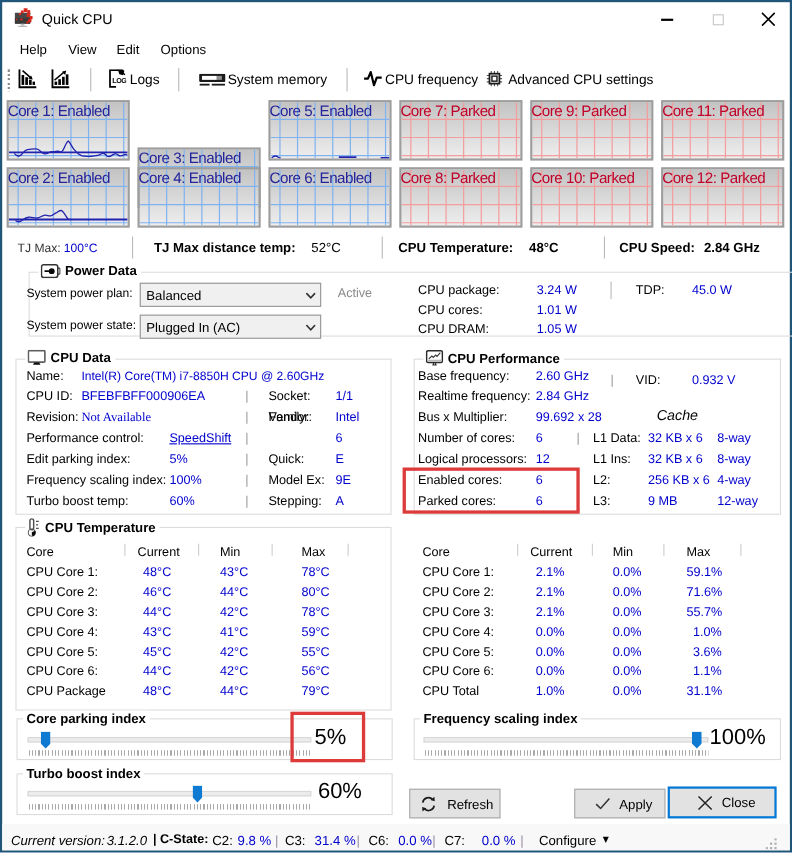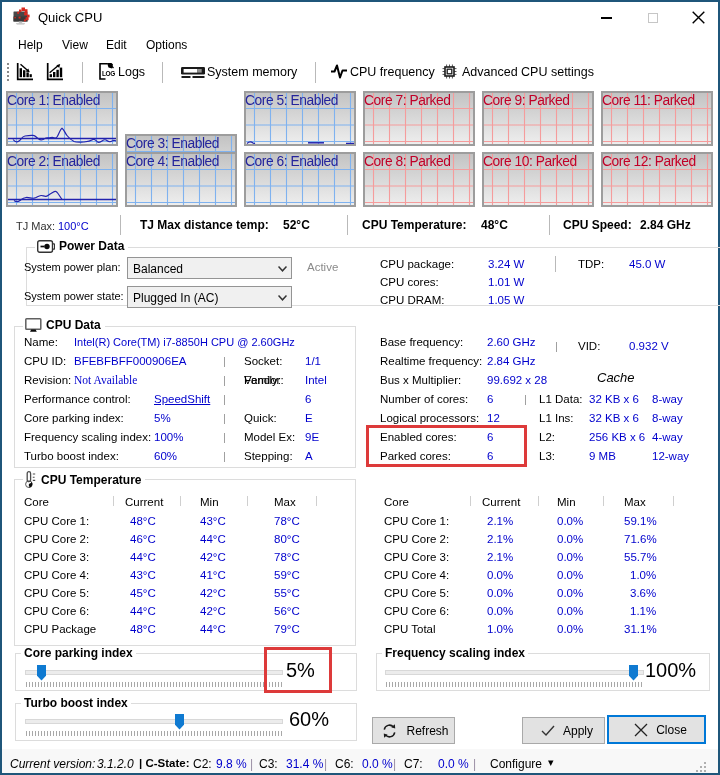--- a/index.html
+++ b/index.html
@@ -200,21 +200,21 @@
           <path d="M8.5 0 V51 M24.5 0 V51 M40.5 0 V51 M56.5 0 V51 M72.5 0 V51 M88.5 0 V51 M104.5 0 V51 M0 15.5 H108 M0 32 H108 M0 48.5 H108 " stroke="#f59c9c" stroke-width="1.1" fill="none"></path>
         </svg>
         <span class="ct">Core 12: Parked</span>
       </div>
     </div>
 
 <div class="lbl" style="left:14px;top:218px;font-size:11px;color:#333;">TJ Max:</div>
 <div class="lbl blue" style="left:56px;top:218px;font-size:11px;">100°C</div>
 <div class="sep" style="left:118px;top:213px;height:20px;"></div>
 <div class="lbl" style="left:138px;top:216px;font-weight:bold;font-size:12px;">TJ Max distance temp:</div>
-<div class="lbl" style="left:281px;top:216px;font-weight:bold;font-size:12px;">52°C</div>
+<div class="lbl" style="left:281px;top:216px;font-weight:normal;font-size:12px;">52°C</div>
 <div class="sep" style="left:345px;top:213px;height:20px;"></div>
 <div class="lbl" style="left:360px;top:216px;font-weight:bold;font-size:12px;">CPU Temperature:</div>
 <div class="lbl" style="left:479px;top:216px;font-weight:bold;font-size:12px;">48°C</div>
 <div class="sep" style="left:547px;top:213px;height:20px;"></div>
 <div class="lbl" style="left:561px;top:216px;font-weight:bold;font-size:12px;">CPU Speed:</div>
 <div class="lbl" style="left:638px;top:216px;font-weight:bold;font-size:12px;">2.84 GHz</div>
 
 <div class="gb" style="left:24px;top:245px;width:694px;height:57px;">
 <div class="legend"><svg width="18" height="13" viewBox="0 0 18 13">
           <rect x="0.7" y="0.7" width="14.8" height="11.6" rx="2" stroke="#333" stroke-width="1.4" fill="none"></rect>
@@ -256,25 +256,25 @@
 </div>
 <div id="cpudata">
       <div class="lbl" style="left:22px;top:334px;">Name:</div>
       <div class="lbl" style="left:72px;top:334px;color:#0000cd;font-size:11px;">Intel(R) Core(TM) i7-8850H CPU @ 2.60GHz</div>
       <div class="lbl" style="left:22px;top:353px;">CPU ID:</div>
       <div class="lbl" style="left:72px;top:353px;color:#0000cd;">BFEBFBFF000906EA</div>
       <div class="lbl" style="left:22px;top:372px;">Revision:</div>
       <div class="lbl" style="left:72px;top:372px;color:#0000cd;font-family:Liberation Serif, serif;">Not Available</div>
       <div class="lbl" style="left:22px;top:391px;">Performance control:</div>
       <div class="lbl" style="left:152px;top:391px;color:#0000cd;"><span style="text-decoration:underline;">SpeedShift</span></div>
-      <div class="lbl" style="left:22px;top:410px;">Core parking index:</div>
+      <div class="lbl" style="left:22px;top:410px;">Edit parking index:</div>
       <div class="lbl" style="left:152px;top:410px;color:#0000cd;">5%</div>
       <div class="lbl" style="left:22px;top:429px;">Frequency scaling index:</div>
       <div class="lbl" style="left:152px;top:429px;color:#0000cd;">100%</div>
-      <div class="lbl" style="left:22px;top:448px;">Turbo boost index:</div>
+      <div class="lbl" style="left:22px;top:448px;">Turbo boost temp:</div>
       <div class="lbl" style="left:152px;top:448px;color:#0000cd;">60%</div>
       <div class="lbl" style="left:221px;top:353px;color:#999;">|</div>
       <div class="lbl" style="left:221px;top:372px;color:#999;">|</div>
       <div class="lbl" style="left:221px;top:391px;color:#999;">|</div>
       <div class="lbl" style="left:221px;top:410px;color:#999;">|</div>
       <div class="lbl" style="left:221px;top:429px;color:#999;">|</div>
       <div class="lbl" style="left:221px;top:448px;color:#999;">|</div>
       <div class="lbl" style="left:242px;top:353px;">Socket:</div>
       <div class="lbl" style="left:303px;top:353px;color:#0000cd;">1/1</div>
       <div class="lbl" style="left:242px;top:372px;">Vendor:</div>
@@ -282,20 +282,28 @@
       <div class="lbl" style="left:242px;top:372px;">Family:</div>
       <div class="lbl" style="left:303px;top:391px;color:#0000cd;">6</div>
       <div class="lbl" style="left:242px;top:410px;">Quick:</div>
       <div class="lbl" style="left:303px;top:410px;color:#0000cd;">E</div>
       <div class="lbl" style="left:242px;top:429px;">Model Ex:</div>
       <div class="lbl" style="left:303px;top:429px;color:#0000cd;">9E</div>
       <div class="lbl" style="left:242px;top:448px;">Stepping:</div>
       <div class="lbl" style="left:303px;top:448px;color:#0000cd;">A</div>
     </div>
 
+<div class="gb" style="left:374px;top:324px;width:332px;height:140px;">
+<div class="legend"><svg width="16" height="15" viewBox="0 0 16 15">
+          <rect x="0.8" y="0.8" width="14.4" height="10.8" rx="1.5" stroke="#2a2a2a" stroke-width="1.4" fill="none"></rect>
+          <rect x="1.6" y="9" width="12.8" height="1.6" fill="#b9b9b9"></rect>
+          <path d="M2.8 8.3 l2.8-2.6 1.3 1.3 2.2-2.2 1.2 1.2 3-3.4" stroke="#3a3a3a" stroke-width="1.1" fill="none"></path>
+          <path d="M6 13.8 h4 M7 11.8 h2 v2 h-2z" stroke="#2a2a2a" stroke-width="1" fill="none"></path>
+        </svg>CPU Performance</div>
+</div>
 <div id="cpuperf">
       <div class="lbl" style="left:378px;top:334px;">Base frequency:</div>
       <div class="lbl" style="left:485px;top:334px;color:#0000cd;">2.60 GHz</div>
       <div class="lbl" style="left:378px;top:353px;">Realtime frequency:</div>
       <div class="lbl" style="left:485px;top:353px;color:#0000cd;">2.84 GHz</div>
       <div class="lbl" style="left:378px;top:372px;">Bus x Multiplier:</div>
       <div class="lbl" style="left:485px;top:372px;color:#0000cd;">99.692 x 28</div>
       <div class="lbl" style="left:378px;top:391px;">Number of cores:</div>
       <div class="lbl" style="left:485px;top:391px;color:#0000cd;">6</div>
       <div class="lbl" style="left:378px;top:410px;">Logical processors:</div>

